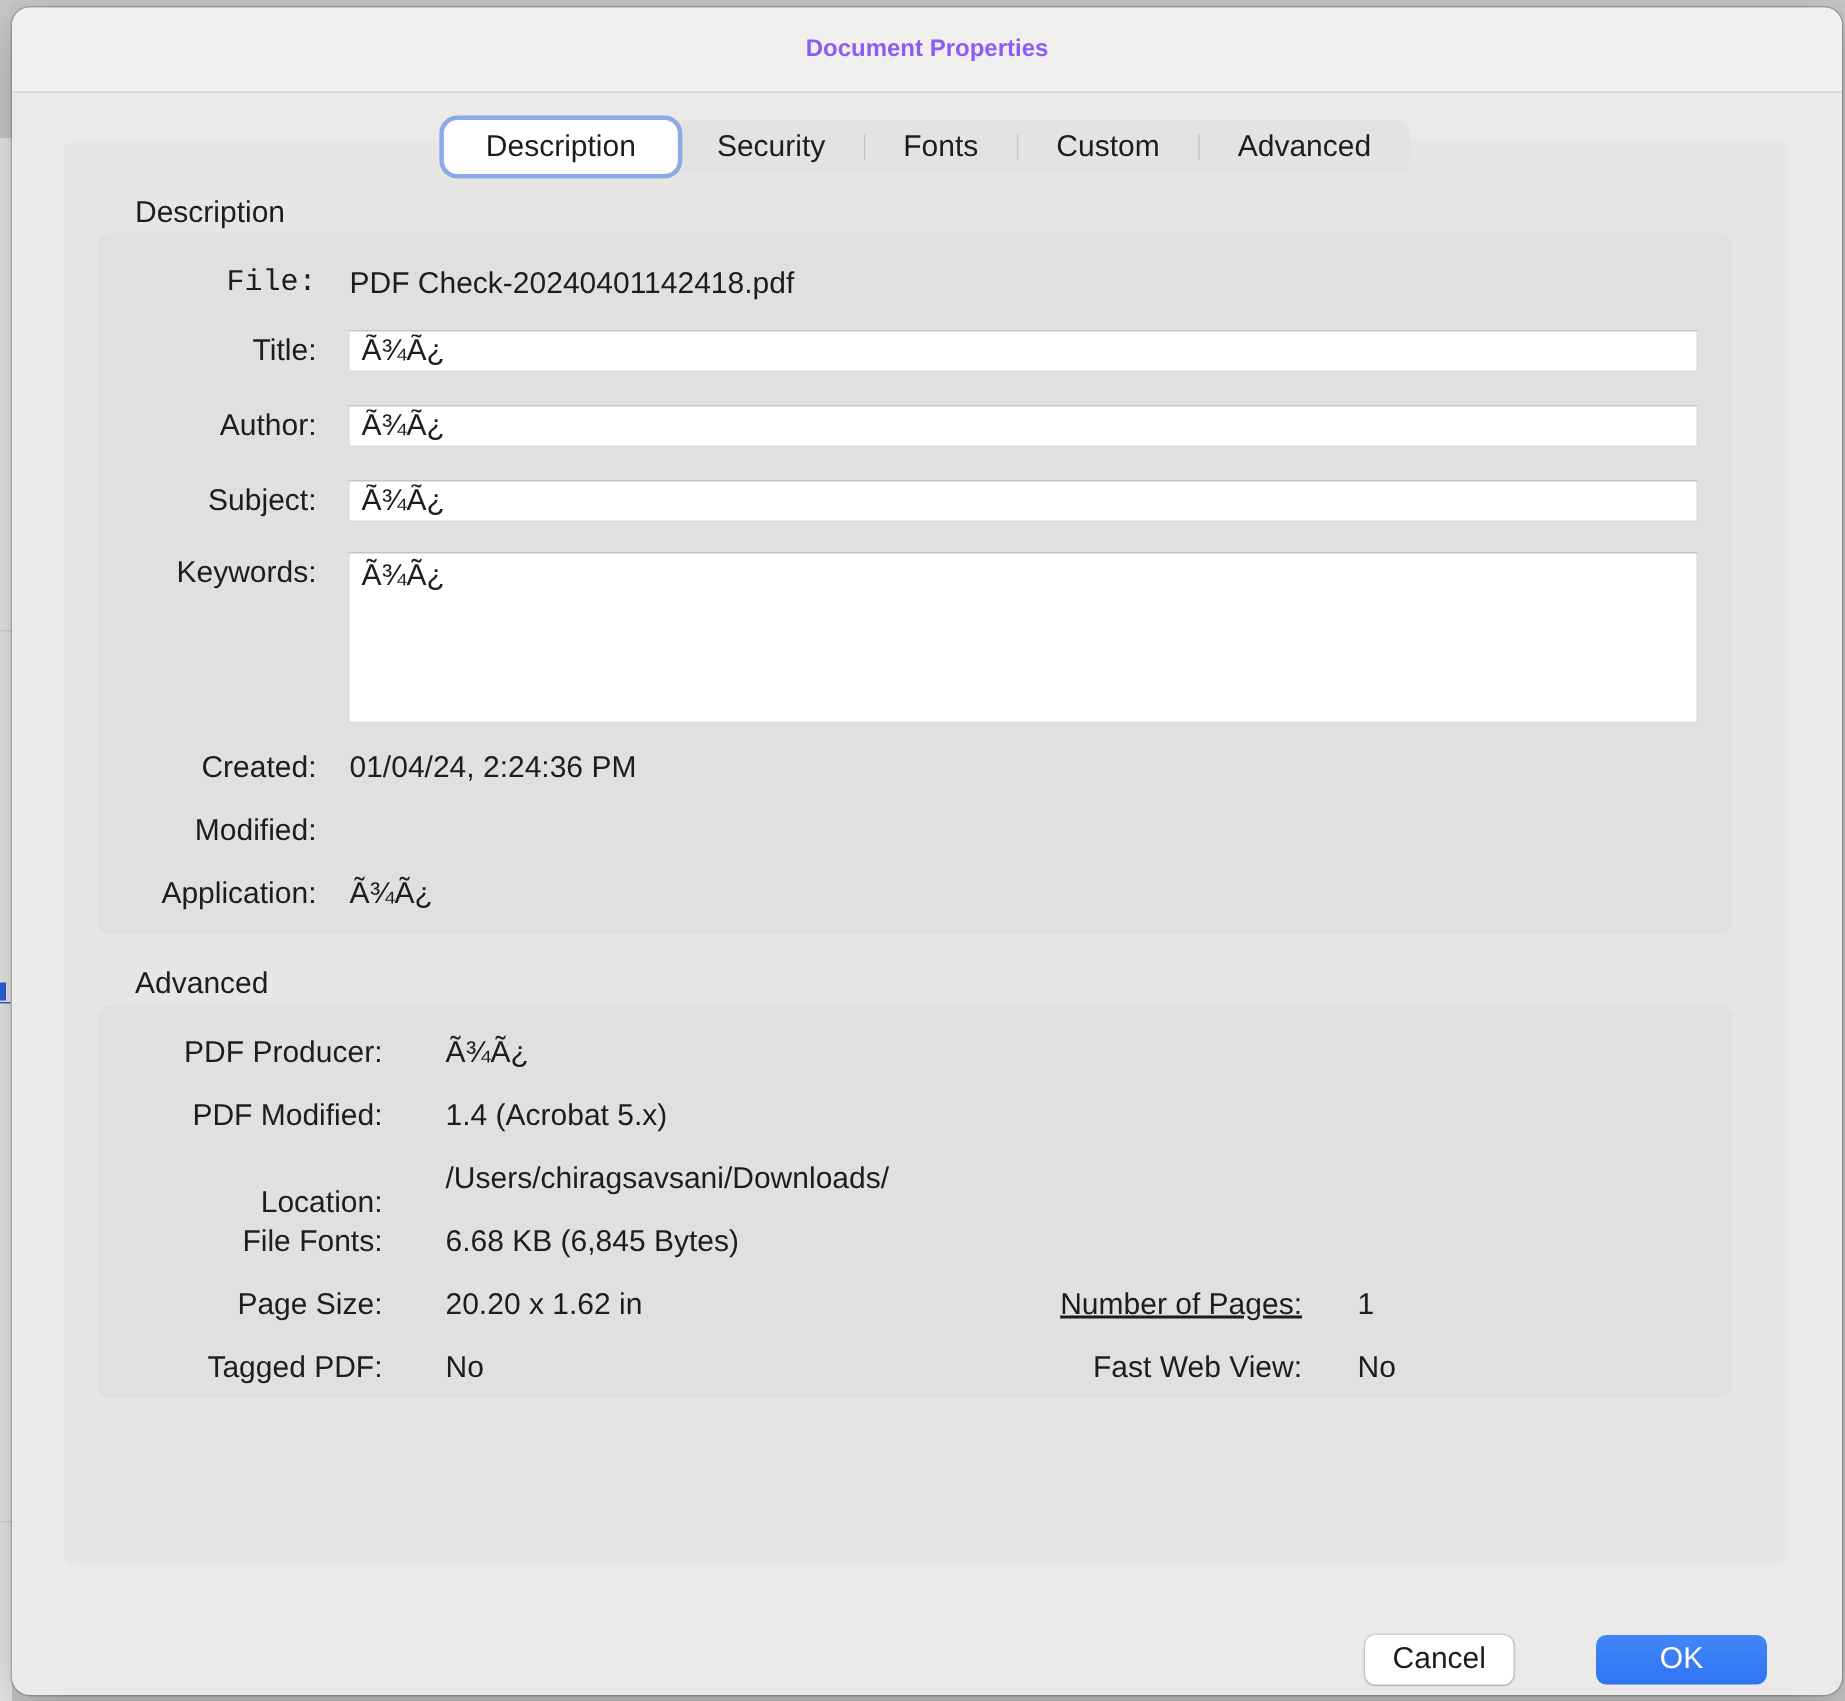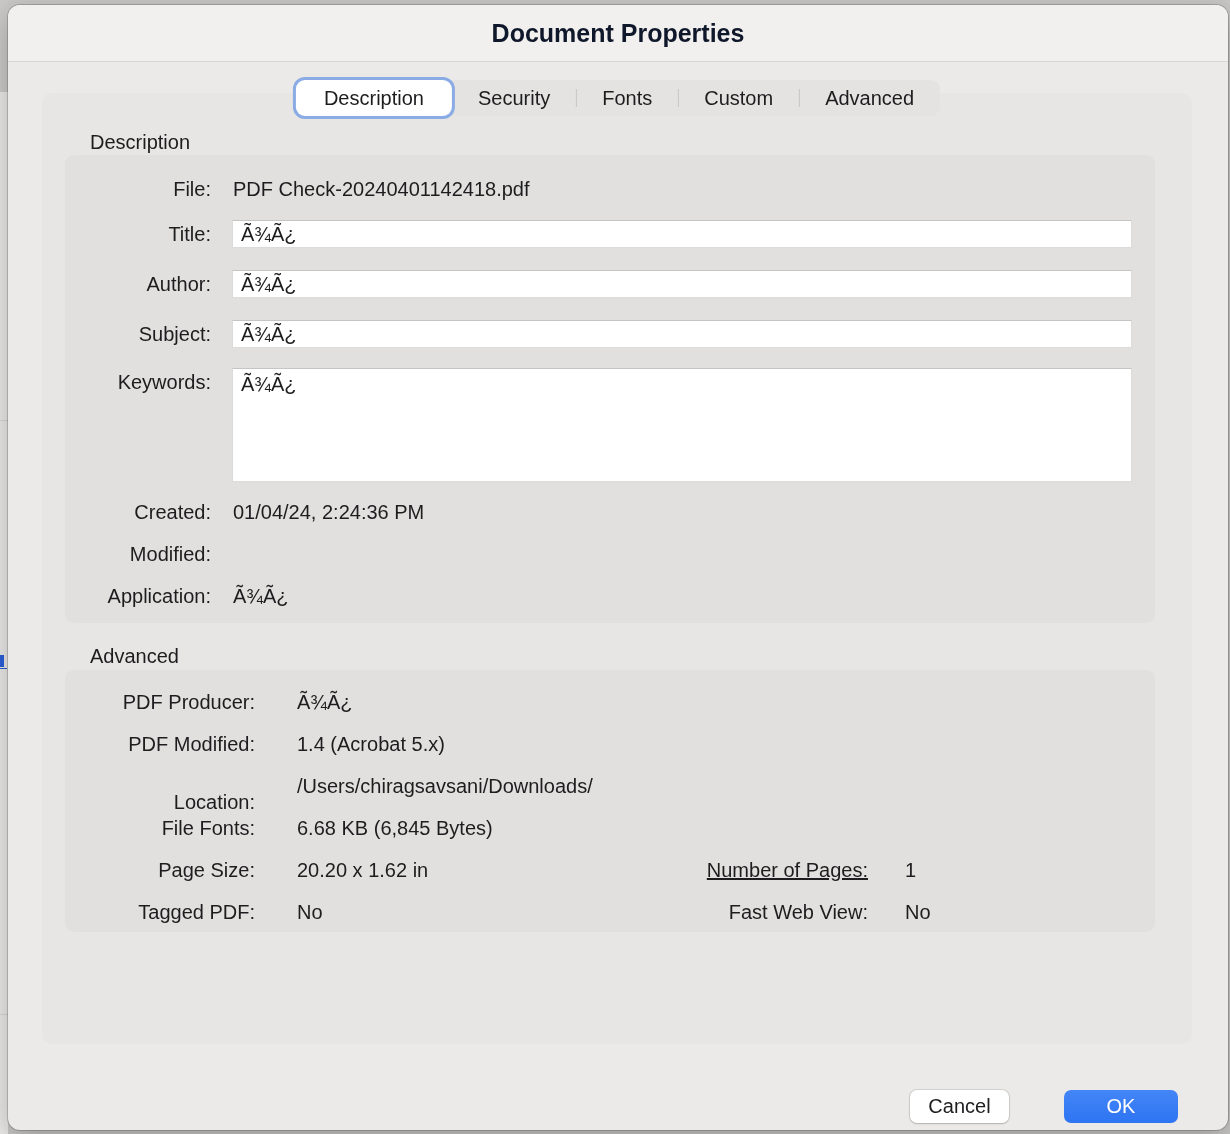--- a/index.html
+++ b/index.html
@@ -28,21 +28,21 @@
     border-radius:12px;
     box-shadow:0 0 0 1px rgba(0,0,0,0.18), 0 8px 30px rgba(0,0,0,0.25);
     overflow:hidden;
   }
   .titlebar {
     position:absolute; left:0; top:0; right:0; height:57px;
     background:#f1f0ee;
     border-bottom:1px solid #d7d6d4;
     display:flex; align-items:center; justify-content:center;
   }
-  .titlebar .title { font-size:25px; font-weight:700; color:#0f172a; }
+  .titlebar .title { font-size:16px; font-weight:700; color:#8b5cf6; }
 
   
   .tabstrip {
     position:absolute; top:75px; left:50%; transform:translateX(-50%);
     height:36px; background:#e4e3e1; border-radius:9px;
     display:flex; align-items:stretch; z-index:5;
   }
   .tab {
     position:relative;
     display:flex; align-items:center; justify-content:center;
@@ -141,21 +141,21 @@
     <div class="tab divided">Fonts</div>
     <div class="tab divided">Custom</div>
     <div class="tab divided">Advanced</div>
   </div>
 
   <div class="panel">
 
     <div class="section-heading" style="top:38px;">Description</div>
 
     <div class="groupbox g1" id="group-description">
-      <div class="row-label" style="top:22px;">File:</div>
+      <div class="row-label" style="top:22px;font-family:Liberation Mono, monospace;">File:</div>
       <div class="row-value" style="top:22px;">PDF Check-20240401142418.pdf</div>
 
       <div class="row-label" style="top:67px;">Title:</div>
       <input class="tfield" style="top: 65px;" value="Ã¾Ã¿">
 
       <div class="row-label" style="top:117px;">Author:</div>
       <input class="tfield" style="top: 115px;" value="Ã¾Ã¿">
 
       <div class="row-label" style="top:167px;">Subject:</div>
       <input class="tfield" style="top: 165px;" value="Ã¾Ã¿">

